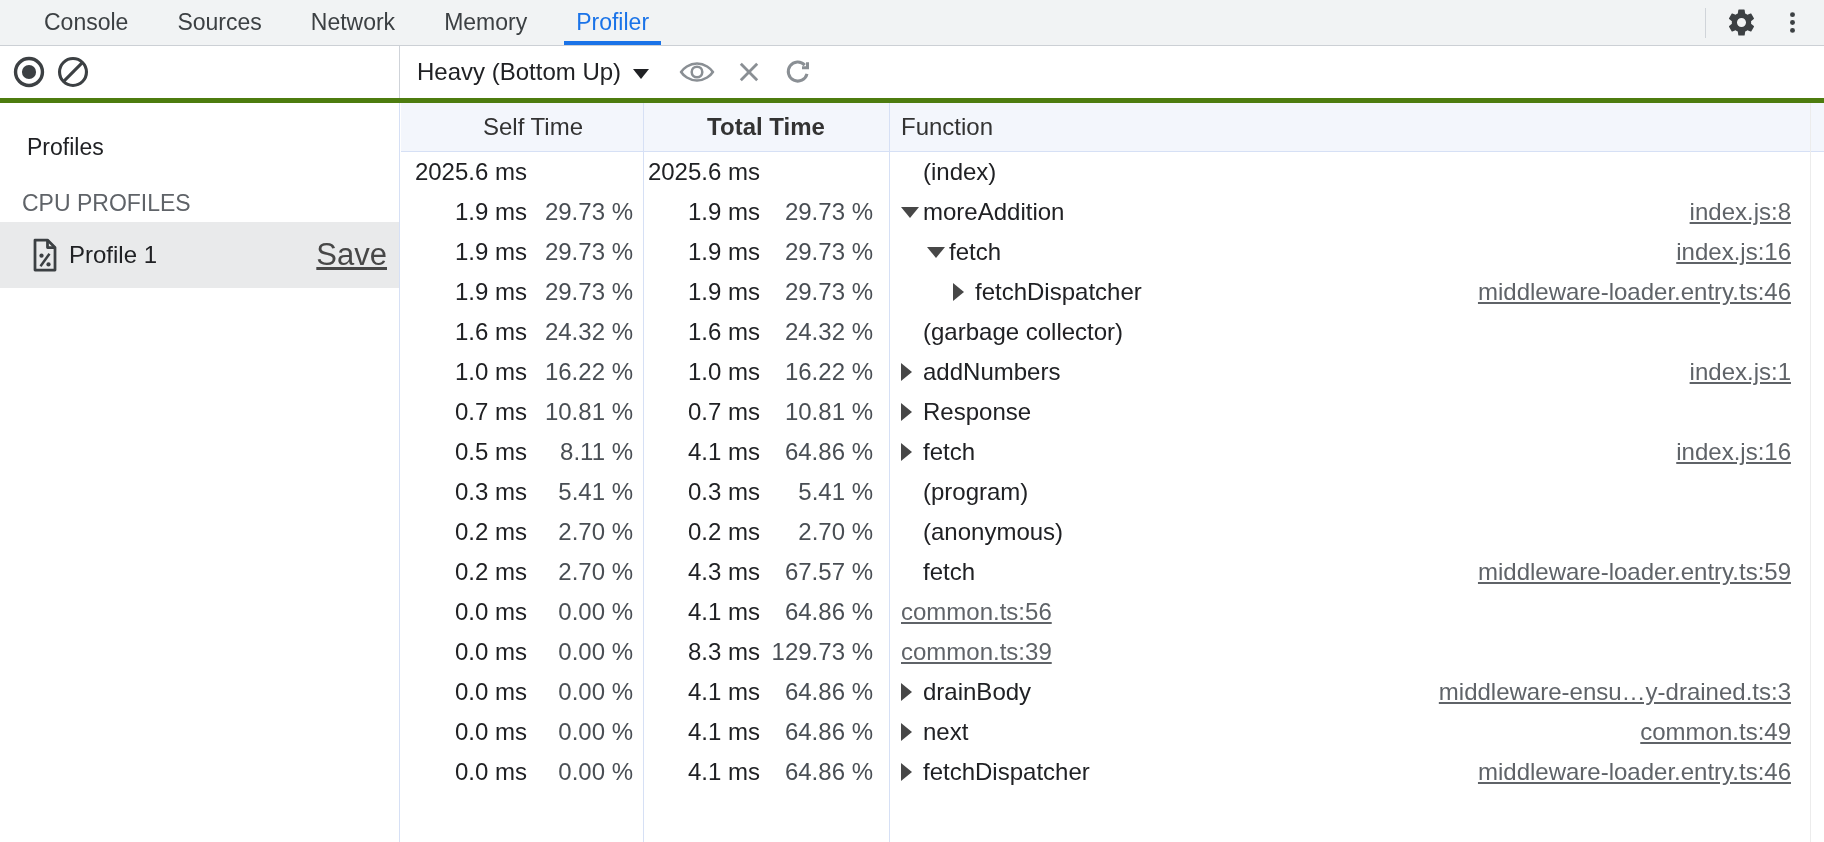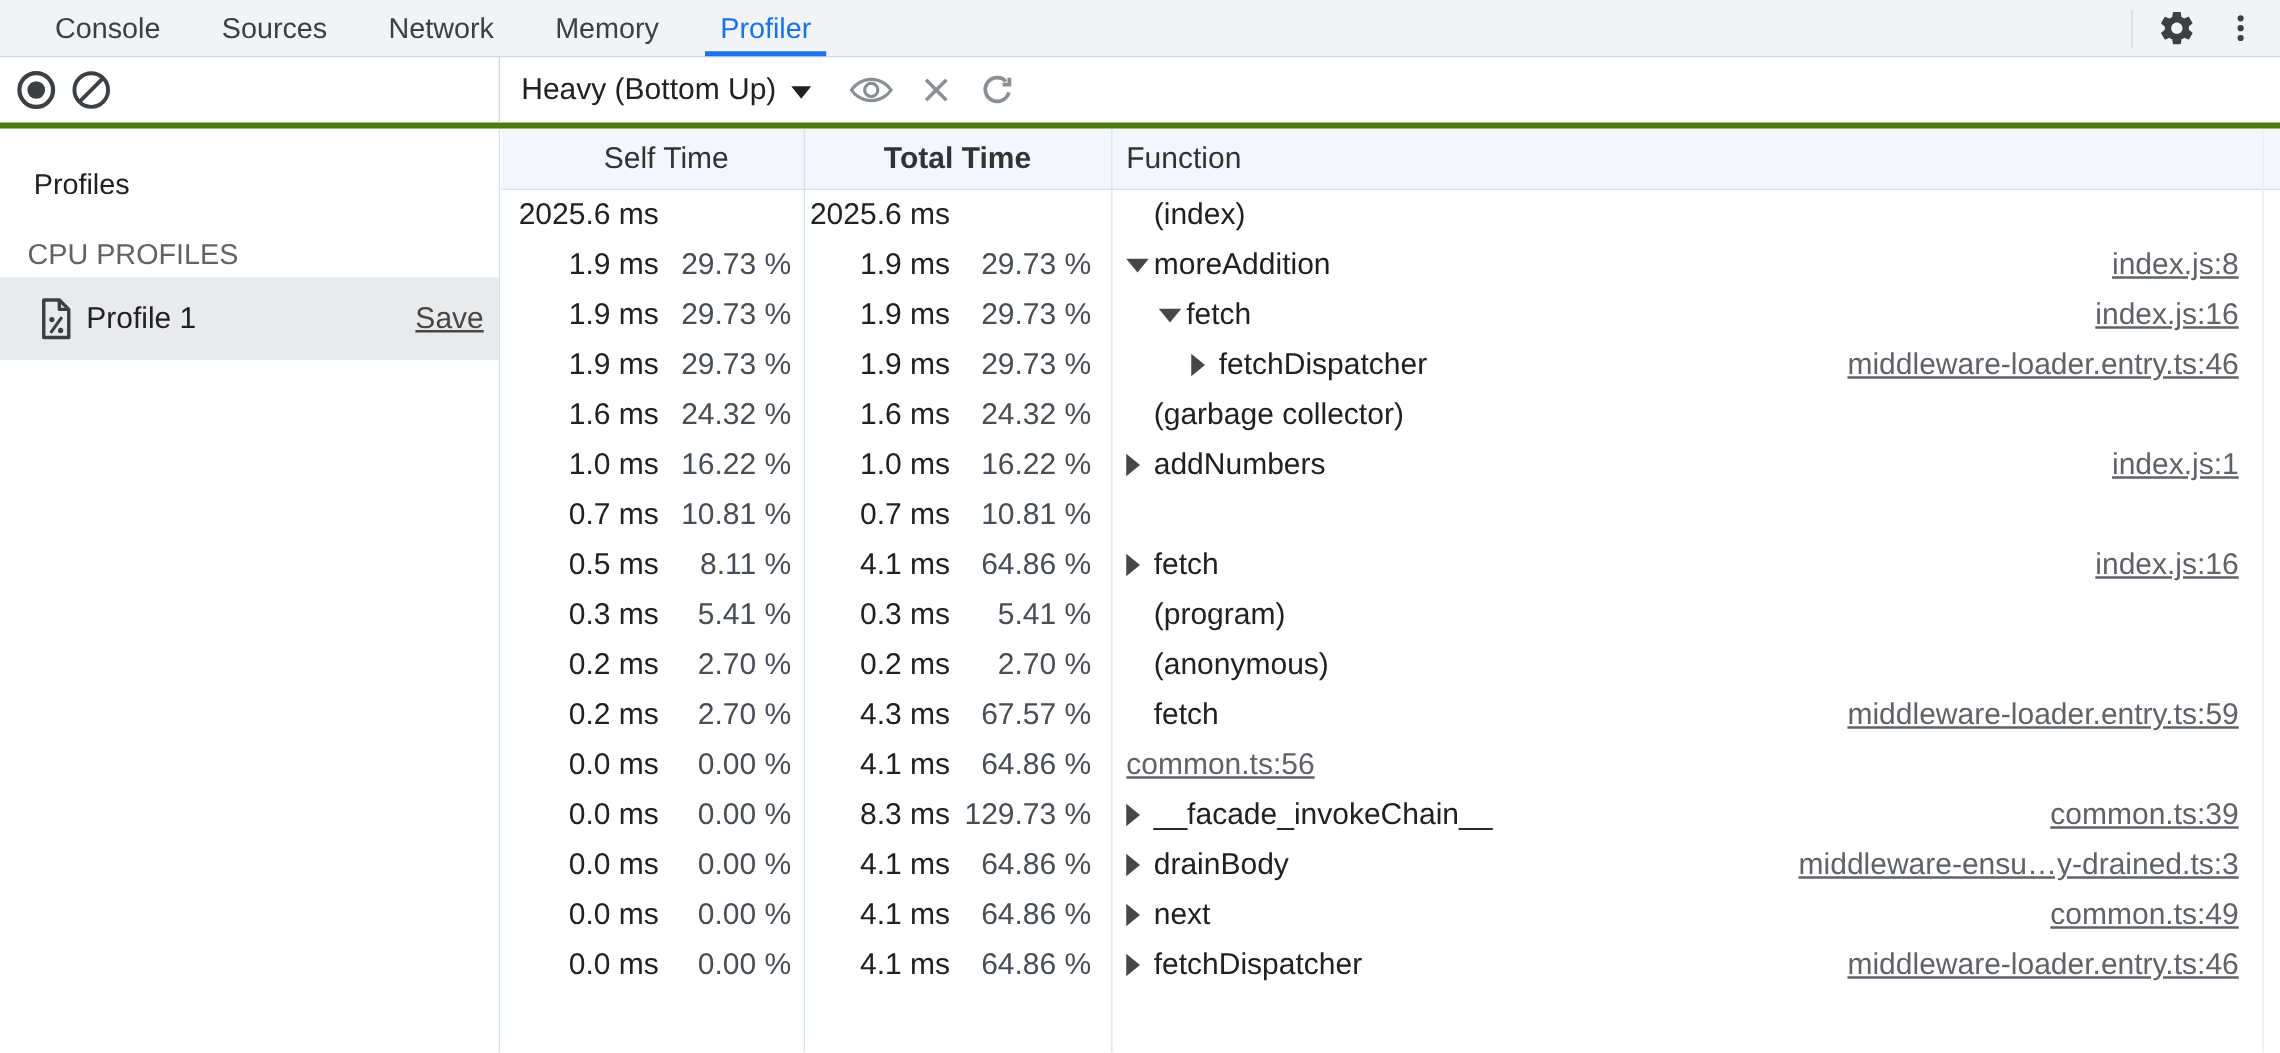--- a/index.html
+++ b/index.html
@@ -38,21 +38,21 @@
              background:#fff; border-right:1px solid #d6e0f5; }
   .profiles-label { margin-top:28px; padding-left:27px; height:32px; line-height:32px;
                     font-size:23px; color:#202124; }
   .section-label { margin-top:24px; padding-left:22px; height:32px; line-height:32px;
                    font-size:23px; color:#5f6368; }
   .profile-item { margin-top:3px; height:66px; display:flex; align-items:center;
                   background:#fff; cursor:pointer; }
   .profile-item.selected { background:#e9eaeb; }
   .profile-item .doc-icon { margin-left:30px; }
   .profile-name { margin-left:9px; font-size:24px; color:#202124; }
-  .save-link { margin-left:auto; margin-right:12px; font-size:24px; color:#474747;
+  .save-link { margin-left:auto; margin-right:12px; font-size:31px; color:#474747;
                text-decoration:underline; cursor:pointer; }
 
   
   .main { position:absolute; left:401px; top:103px; right:0; bottom:0; background:#fff; overflow:hidden; }
   .main .vline { position:absolute; top:0; bottom:0; width:1px; background:#d6e0f5; z-index:2; }
   .vline.v1 { left:242px; } .vline.v2 { left:488px; }
   .main .scroll-edge { position:absolute; top:0; bottom:0; right:13px; width:1px; background:#ececec; }
 
   .grid-header { height:49px; background:#f3f6fc; border-bottom:1px solid #d6e0f5;
                  display:flex; align-items:center; font-size:24px; color:#333; }
@@ -289,20 +289,28 @@
         </div>
         <div class="row">
           <div class="cell self">
             <span class="ms">0.7 ms</span>
             <span class="pct">10.81 %</span>
           </div>
           <div class="cell total">
             <span class="ms">0.7 ms</span>
             <span class="pct">10.81 %</span>
           </div>
+          <div class="cell fn">
+            <span class="fn-left">
+              <span class="arrow-slot" style="margin-left: 0px;">
+                <i class="tri tri-right"></i>
+              </span>
+              <span class="fn-name">Response</span>
+            </span>
+          </div>
         </div>
         <div class="row">
           <div class="cell self">
             <span class="ms">0.5 ms</span>
             <span class="pct">8.11 %</span>
           </div>
           <div class="cell total">
             <span class="ms">4.1 ms</span>
             <span class="pct">64.86 %</span>
           </div>
@@ -381,26 +389,20 @@
         <div class="row">
           <div class="cell self">
             <span class="ms">0.0 ms</span>
             <span class="pct">0.00 %</span>
           </div>
           <div class="cell total">
             <span class="ms">8.3 ms</span>
             <span class="pct">129.73 %</span>
           </div>
           <div class="cell fn">
-            <span class="fn-left">
-              <span class="arrow-slot" style="margin-left: 0px;">
-                <i class="tri tri-right"></i>
-              </span>
-              <span class="fn-name">__facade_invokeChain__</span>
-            </span>
             <a class="src-link">common.ts:39</a>
           </div>
         </div>
         <div class="row">
           <div class="cell self">
             <span class="ms">0.0 ms</span>
             <span class="pct">0.00 %</span>
           </div>
           <div class="cell total">
             <span class="ms">4.1 ms</span>

